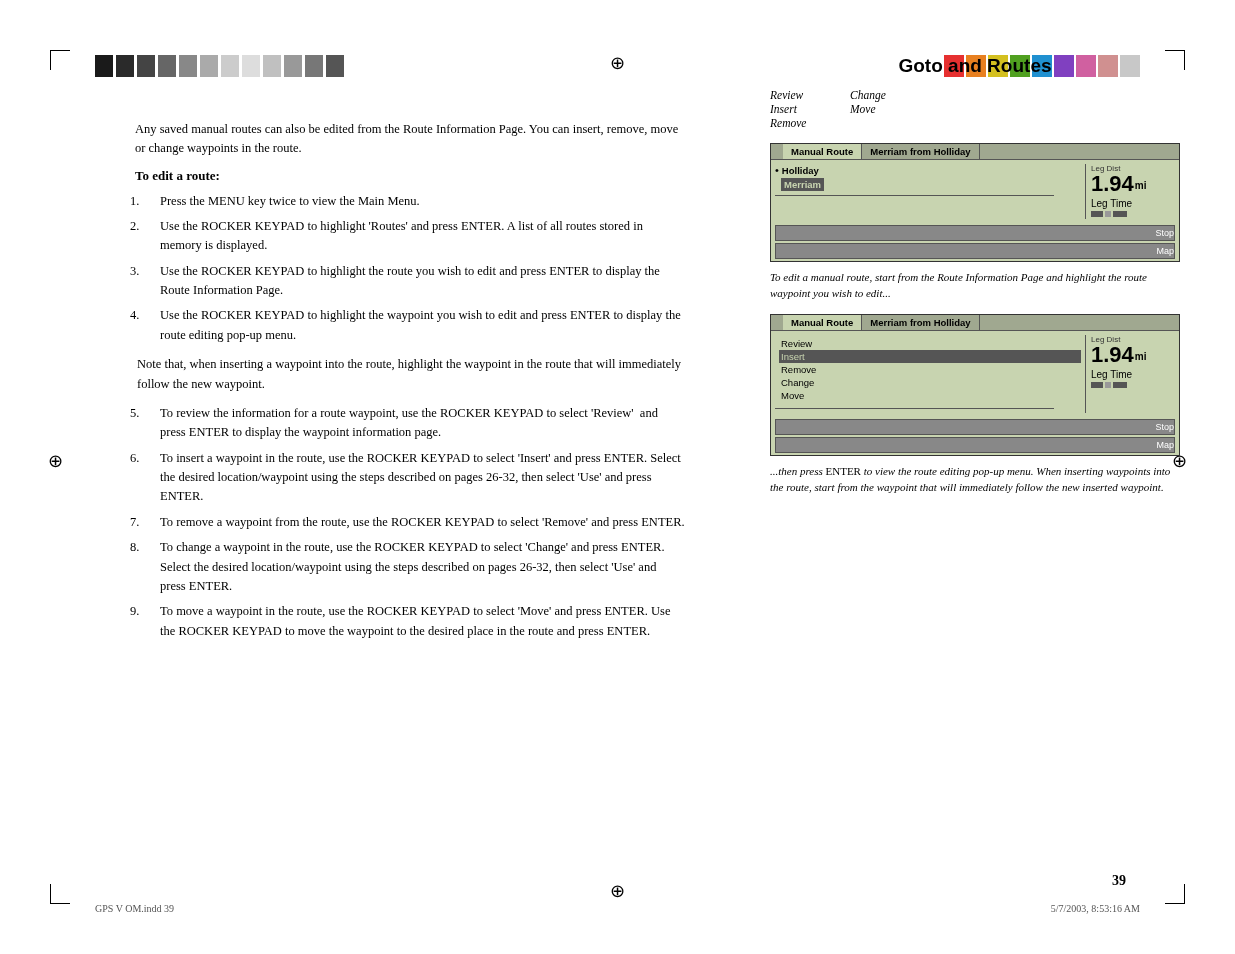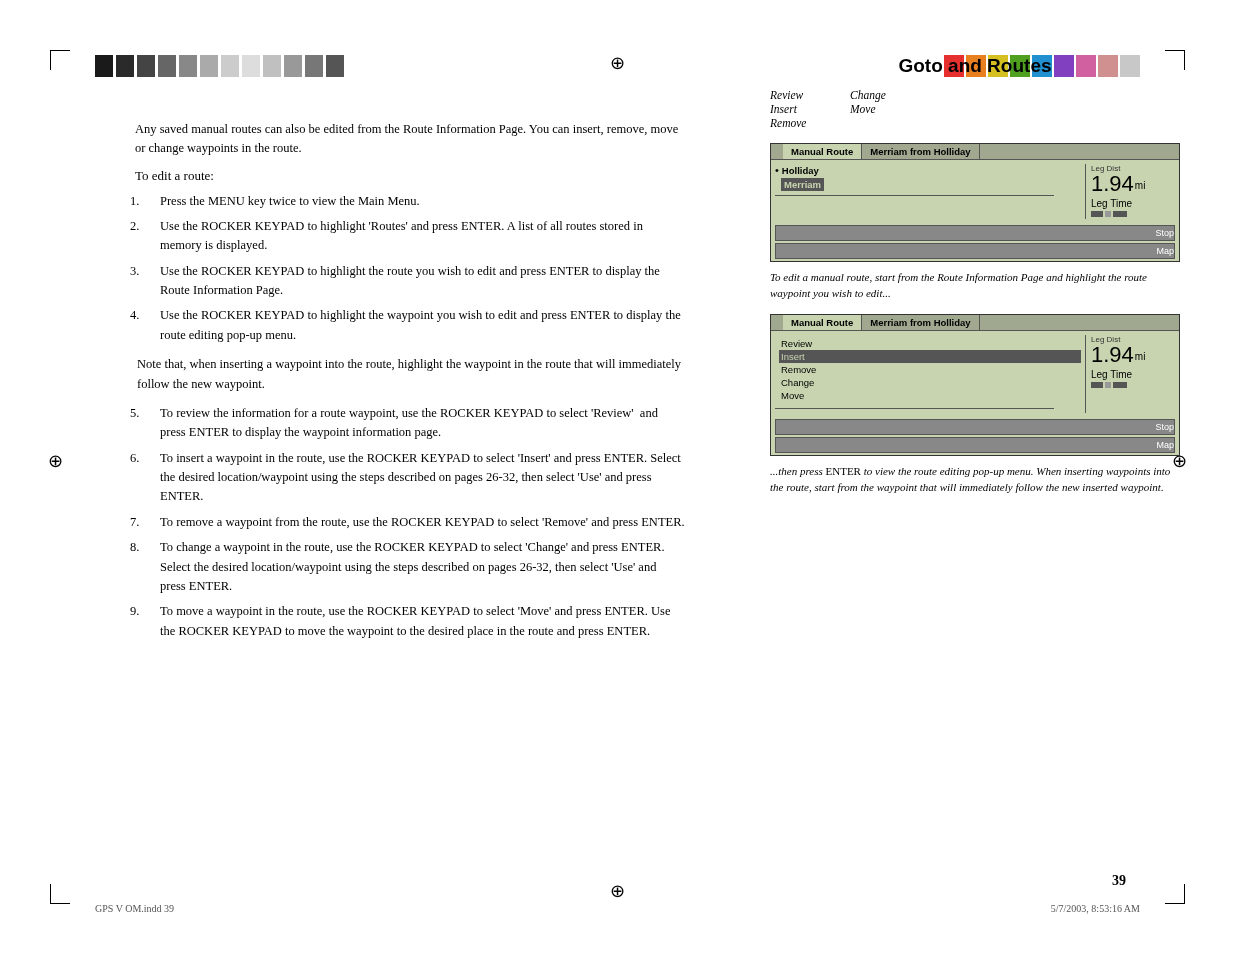--- a/index.html
+++ b/index.html
@@ -70,21 +70,21 @@
 
     .intro-text {
       font-size: 12.5px;
       line-height: 1.5;
       margin-bottom: 10px;
       padding-left: 40px;
     }
 
     .section-heading {
       font-size: 13px;
-      font-weight: normal;
+      font-weight: bold;
       margin-bottom: 8px;
       padding-left: 40px;
     }
 
     .numbered-list {
       padding-left: 60px;
       list-style: none;
     }
 
     .numbered-list li {
@@ -224,21 +224,21 @@
       font-size: 8.5px;
     }
 
     .gps-dist-label {
       font-size: 8px;
       color: #333;
     }
 
     .gps-dist-value {
       font-size: 22px;
-      font-weight: normal;
+      font-weight: bold;
       line-height: 1;
       display: flex;
       align-items: flex-end;
     }
     .gps-dist-unit {
       font-size: 10px;
       margin-left: 1px;
       line-height: 1.8;
     }
 

